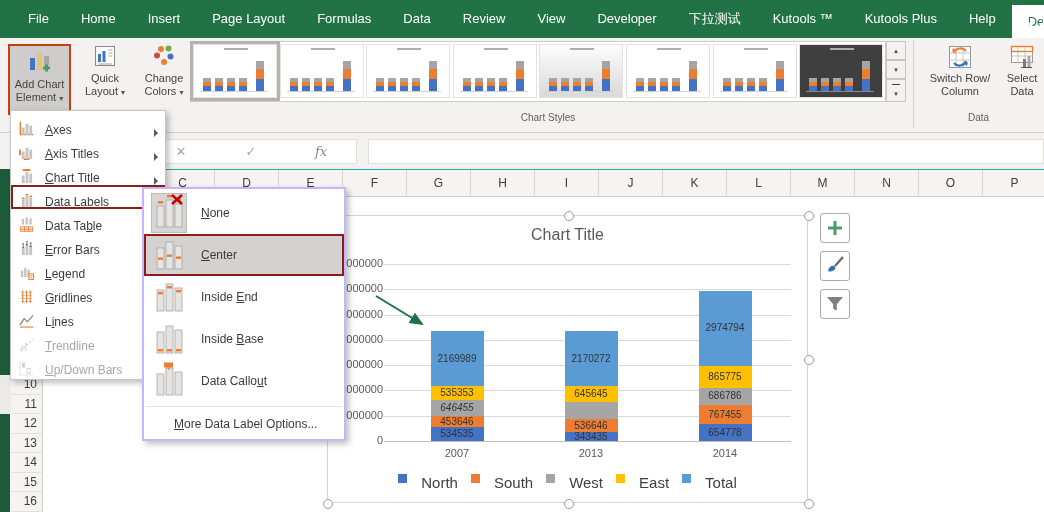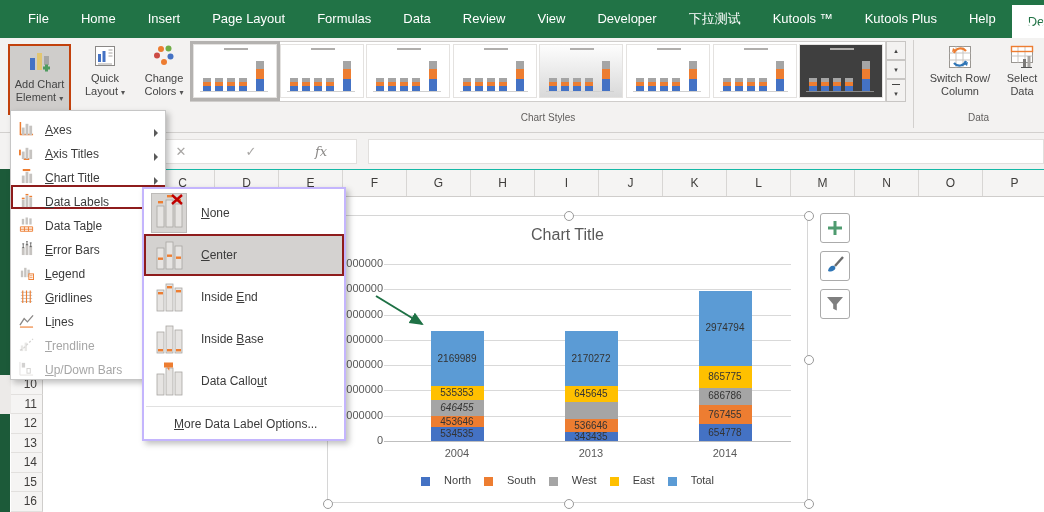--- a/index.html
+++ b/index.html
@@ -66,21 +66,21 @@
   #chart{left:327px;top:215px;width:481px;height:288px;background:#fff;border:1px solid #d6d6d6;
          box-sizing:border-box;z-index:3;}
   .gridline{position:absolute;left:56px;width:407px;height:1px;background:#d9d9d9;}
   #chart .axisline{position:absolute;left:56px;width:407px;height:1px;background:#bfbfbf;}
   .ytick{position:absolute;left:0;width:55px;text-align:right;font-size:11px;color:#595959;}
   .seg{position:absolute;}
   .seglabel{position:absolute;font-size:10px;color:#333;text-align:center;width:60px;}
   .catlabel{position:absolute;font-size:11px;color:#595959;text-align:center;width:60px;top:231px;}
   #chart-title{position:absolute;left:0;top:10px;width:100%;text-align:center;font-size:16px;color:#595959;}
   #legend{position:absolute;left:0;top:258px;width:100%;display:flex;justify-content:center;gap:13px;}
-  .legitem{display:flex;align-items:flex-end;gap:14px;font-size:11px;color:#404040;}
+  .legitem{display:flex;align-items:flex-start;gap:14px;font-size:15px;color:#404040;}
   .legswatch{width:9px;height:9px;display:inline-block;}
   .handle{position:absolute;width:8px;height:8px;border-radius:50%;background:#fff;border:1.5px solid #9a9a9a;z-index:4;}
   #arrow-svg{left:372px;top:292px;z-index:5;}
   #chartbtns{left:820px;top:213px;width:32px;height:110px;z-index:3;}
   .cbtn{position:absolute;left:0;width:30px;height:30px;background:#fff;border:1px solid #ababab;
         border-radius:3px;box-sizing:border-box;display:flex;align-items:center;justify-content:center;}
 
   
   #menu{left:10px;top:110px;width:154px;background:#fff;border:1px solid #c6c6c6;
         box-shadow:3px 3px 6px rgba(0,0,0,.25);z-index:10;padding:2px 0;}
@@ -425,21 +425,21 @@
         <div class="seg" style="left: 102.5px; top: 211.484px; width: 53px; height: 13.5161px; background: rgb(68, 114, 196);"></div>
         <div class="seglabel" style="left: 99px; top: 212.242px;">534535</div>
         <div class="seg" style="left: 102.5px; top: 200.013px; width: 53px; height: 11.4708px; background: rgb(237, 125, 49);"></div>
         <div class="seglabel" style="left: 99px; top: 199.749px;">453646</div>
         <div class="seg" style="left: 102.5px; top: 183.667px; width: 53px; height: 16.3461px; background: rgb(165, 165, 165);"></div>
         <div class="seglabel" style="left: 99px; top: 185.84px; font-style: italic;">646455</div>
         <div class="seg" style="left: 102.5px; top: 170.13px; width: 53px; height: 13.5368px; background: rgb(255, 192, 0);"></div>
         <div class="seglabel" style="left: 99px; top: 170.899px;">535353</div>
         <div class="seg" style="left: 102.5px; top: 115.261px; width: 53px; height: 54.8697px; background: rgb(91, 155, 213);"></div>
         <div class="seglabel" style="left: 99px; top: 136.695px;">2169989</div>
-        <div class="catlabel" style="left: 99px;">2004</div>
+        <div class="catlabel" style="left: 99px;">2007</div>
         <div class="seg" style="left: 236.5px; top: 216.316px; width: 53px; height: 8.684px; background: rgb(68, 114, 196);"></div>
         <div class="seglabel" style="left: 233px; top: 214.658px;">343435</div>
         <div class="seg" style="left: 236.5px; top: 202.747px; width: 53px; height: 13.5695px; background: rgb(237, 125, 49);"></div>
         <div class="seglabel" style="left: 233px; top: 203.531px;">536646</div>
         <div class="seg" style="left: 236.5px; top: 186.449px; width: 53px; height: 16.2978px; background: rgb(165, 165, 165);"></div>
         <div class="seglabel" style="left: 233px; top: 176px;">644546</div>
         <div class="seg" style="left: 236.5px; top: 170.123px; width: 53px; height: 16.3256px; background: rgb(255, 192, 0);"></div>
         <div class="seglabel" style="left: 233px; top: 172.286px;">645645</div>
         <div class="seg" style="left: 236.5px; top: 115.246px; width: 53px; height: 54.8769px; background: rgb(91, 155, 213);"></div>
         <div class="seglabel" style="left: 233px; top: 136.685px;">2170272</div>

